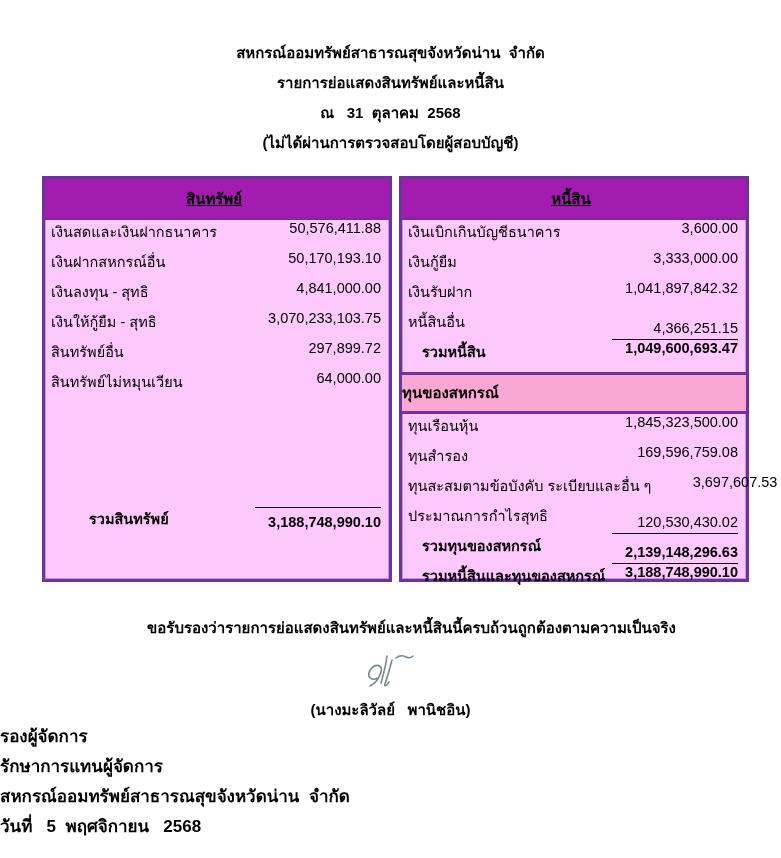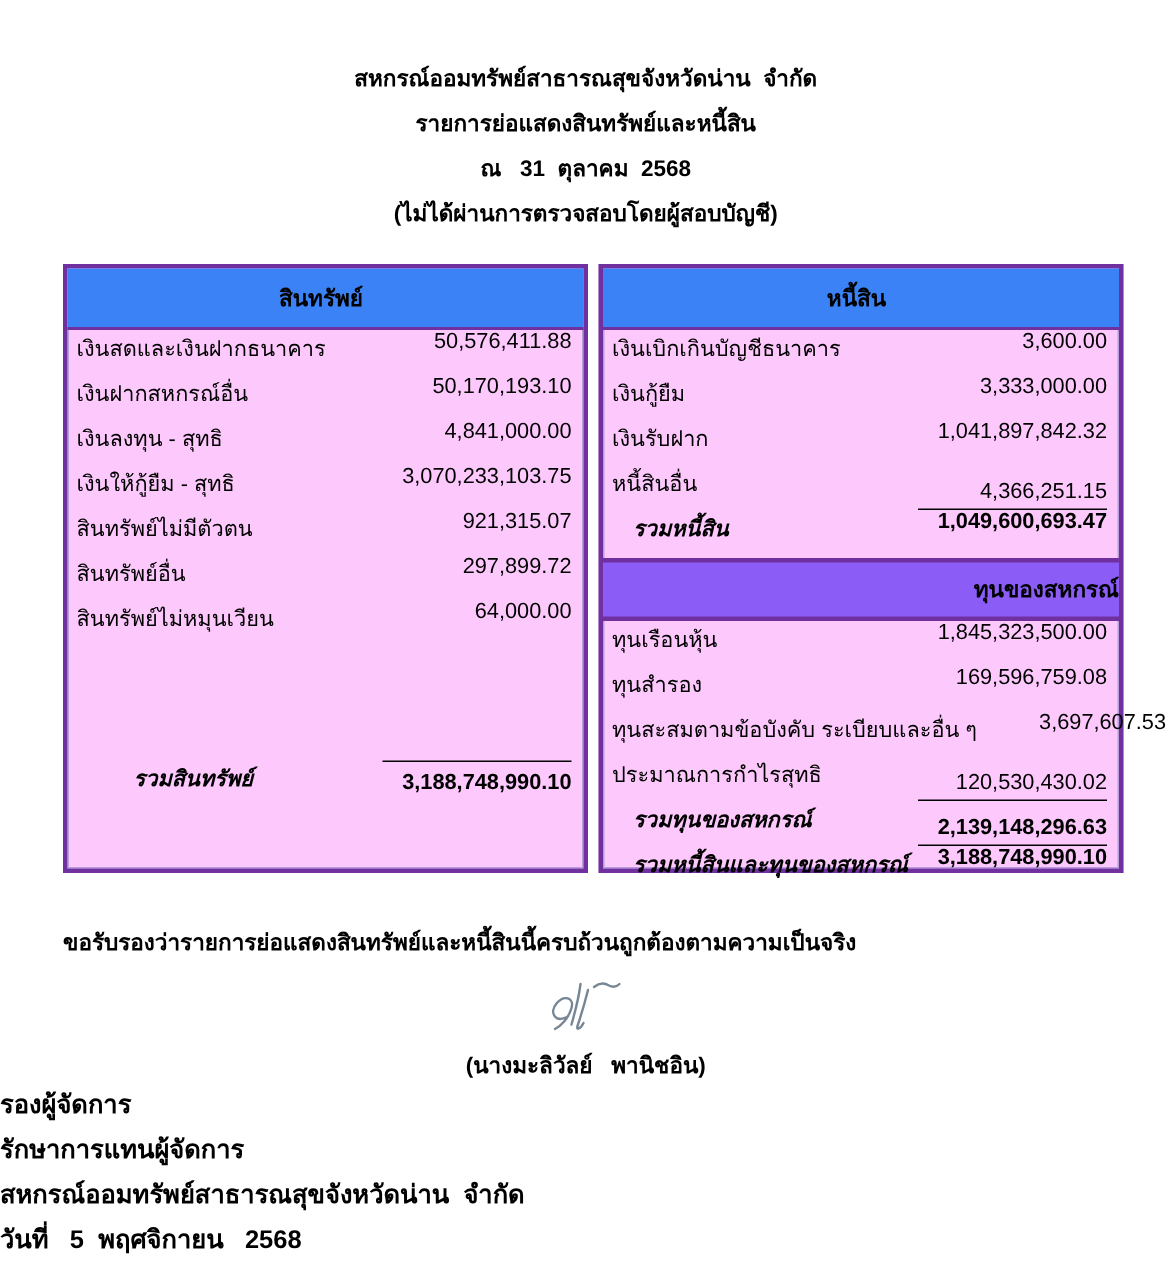--- a/index.html
+++ b/index.html
@@ -23,52 +23,53 @@
   }
   .stmt-table {
     width:350px; height:406px;
     background:#fdc9fc;
     border:3px solid #7030a0;
     box-shadow: inset 0 0 0 1px #b39ddb;
     display:flex; flex-direction:column;
     font-size:14.5px;
   }
   .tbl-header {
-    background:#3b82f6;
+    background:#a21caf;
     border-bottom:2px solid #7030a0;
     text-align:center; font-weight:bold;
     padding:8px 6px 7px 0;
     font-size:15px;
+    text-decoration:underline;
   }
   .section-header {
-    background:#8b5cf6;
+    background:#f9a8d4;
     border-top:3px solid #7030a0;
     border-bottom:3px solid #7030a0;
-    text-align:right; font-weight:bold;
+    text-align:left; font-weight:bold;
     padding:6px 0;
     font-size:15px;
     margin-top:2px;
   }
   .row {
     display:flex; justify-content:space-between; align-items:flex-start;
     padding:0 8px 0 6px;
     height:30px; flex:0 0 30px;
   }
   .row .label { white-space:nowrap; }
   .row .value { min-width:126px; text-align:right; }
   .rule-bottom .value { border-bottom:1px solid #000; padding-bottom:3px; align-self:flex-end; }
   .rule-top .value { border-top:1px solid #000; padding-top:6px; }
   .total-row { font-weight:bold; }
-  .total-row .label { padding-left:14px;font-style:italic; }
+  .total-row .label { padding-left:14px; }
   .tall { height:40px; flex:0 0 40px;margin-left:24px; }
   .spacer { flex:1 1 auto; }
   .bottom-pad { flex:0 0 32px; }
   .certification {
     margin:34px 0 0 42px;
-    font-size:15px; font-weight:bold;
+    font-size:15px; font-weight:bold;text-align:center;
   }
   .signature-block { text-align:center; margin-top:8px; }
   .signature-block svg { display:block; margin:0 auto; }
   .signer-name { font-size:15px; font-weight:bold; margin-top:4px; white-space:pre-wrap; }
   .footer-line { text-align:left; font-size:17px; font-weight:bold; line-height:30px; white-space:pre-wrap; }
 </style>
 </head>
 <body>
 
 <div class="doc-header">
@@ -90,24 +91,20 @@
       <span class="label">เงินฝากสหกรณ์อื่น</span>
       <span class="value">50,170,193.10</span>
     </div>
     <div class="row">
       <span class="label">เงินลงทุน - สุทธิ</span>
       <span class="value">4,841,000.00</span>
     </div>
     <div class="row">
       <span class="label">เงินให้กู้ยืม - สุทธิ</span>
       <span class="value">3,070,233,103.75</span>
-    </div>
-    <div class="row">
-      <span class="label">สินทรัพย์ไม่มีตัวตน</span>
-      <span class="value">921,315.07</span>
     </div>
     <div class="row">
       <span class="label">สินทรัพย์อื่น</span>
       <span class="value">297,899.72</span>
     </div>
     <div class="row">
       <span class="label">สินทรัพย์ไม่หมุนเวียน</span>
       <span class="value">64,000.00</span>
     </div>
     <div class="spacer"></div>

